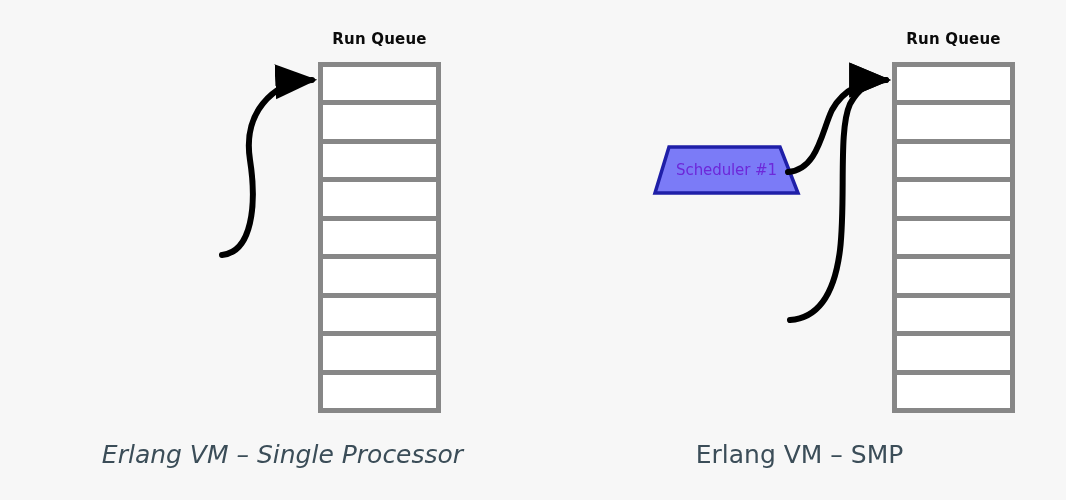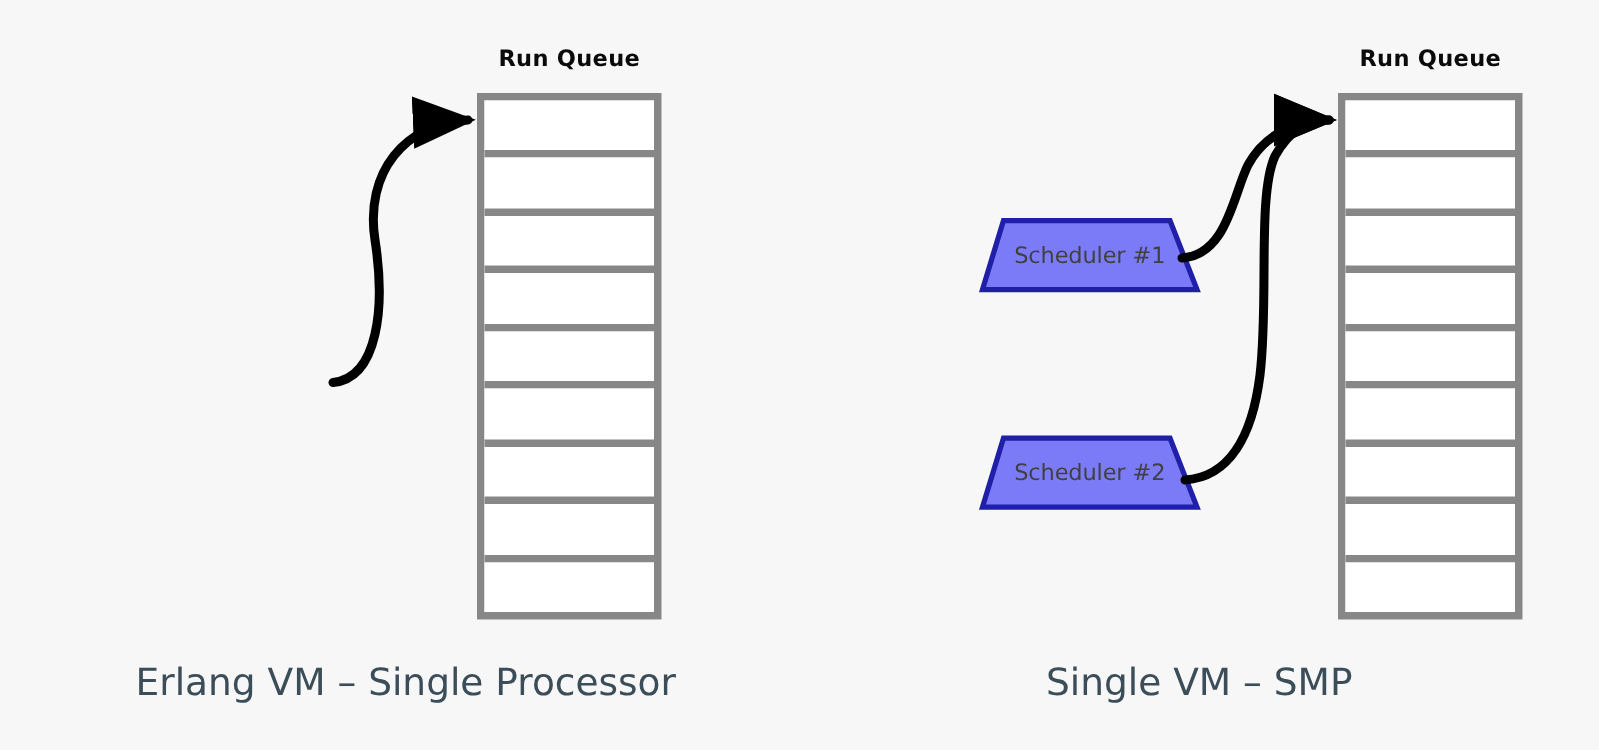--- a/index.html
+++ b/index.html
@@ -64,21 +64,21 @@
     display: block;
   }
   .sched svg { display: block; overflow: visible; }
   .sched-text {
     position: absolute;
     left: 0; top: 0;
     width: 100%; height: 100%;
     display: flex;
     align-items: center;
     justify-content: center;
-    color: #404040;
+    color: #6d28d9;
     font-family: "DejaVu Sans", sans-serif;
     font-size: 15px;
     font-weight: 400;
     white-space: nowrap;
     pointer-events: none;
     letter-spacing: -0.1px;
   }
 
   
   .arrows {
@@ -116,21 +116,21 @@
       <div class="queue-cell"></div>
       <div class="queue-cell"></div>
       <div class="queue-cell"></div>
       <div class="queue-cell"></div>
       <div class="queue-cell"></div>
       <div class="queue-cell"></div>
       <div class="queue-cell"></div>
     </div>
 
 
-    <div class="caption" style="left:4px; top:440px; width:533px;">Erlang VM – Single Processor</div>
+    <div class="caption" style="left:16px; top:440px; width:533px;font-style:italic;">Erlang VM – Single Processor</div>
   </div>
 
   <div class="panel" id="panel-right">
 
     <div class="queue-label" style="left:359px; top:30px; width:123px;">Run Queue</div>
 
     <div class="queue" style="left:359px; top:62px; width:123px; height:351px;">
       <div class="queue-cell"></div>
       <div class="queue-cell"></div>
       <div class="queue-cell"></div>
@@ -142,28 +142,22 @@
       <div class="queue-cell"></div>
     </div>
 
     <div class="sched" style="left:120px; top:145px; width:147px; height:50px;">
       <svg width="147" height="50" viewBox="0 0 147 50" xmlns="http://www.w3.org/2000/svg">
         <polygon points="16,2 127,2 145,48 2,48" fill="#7b7bf7" stroke="#1f1fa8" stroke-width="3.5" stroke-linejoin="miter"></polygon>
       </svg>
       <div class="sched-text">Scheduler #1</div>
     </div>
 
-    <div class="sched" style="left:120px; top:290px; width:147px; height:50px;">
-      <svg width="147" height="50" viewBox="0 0 147 50" xmlns="http://www.w3.org/2000/svg">
-        <polygon points="16,2 127,2 145,48 2,48" fill="#7b7bf7" stroke="#1f1fa8" stroke-width="3.5" stroke-linejoin="miter"></polygon>
-      </svg>
-      <div class="sched-text">Scheduler #2</div>
-    </div>
 
-    <div class="caption" style="left:0px; top:440px; width:533px;">Single VM – SMP</div>
+    <div class="caption" style="left:0px; top:440px; width:533px;">Erlang VM – SMP</div>
   </div>
 
   <svg class="arrows" viewBox="0 0 1066 500" xmlns="http://www.w3.org/2000/svg">
     <defs>
       <marker id="head" viewBox="0 0 12 10" refX="10.5" refY="5" markerWidth="7" markerHeight="6" orient="auto-start-reverse">
         <path d="M0,0 L12,5 L0,10 z" fill="#000000"></path>
       </marker>
     </defs>
 
     <path d="M 222,255 C 252,252 257,205 250,160 C 243,115 270,82 312,80" fill="none" stroke="#000000" stroke-width="6" stroke-linecap="round" marker-end="url(#head)"></path>

